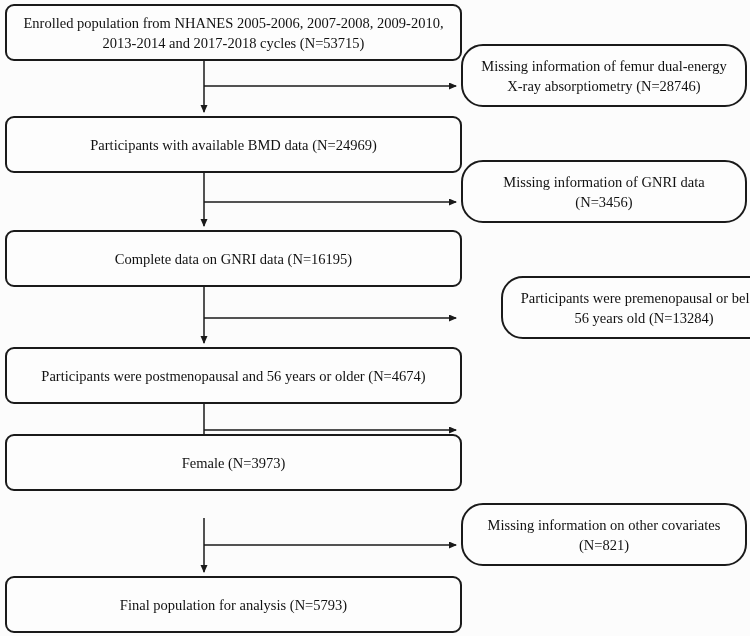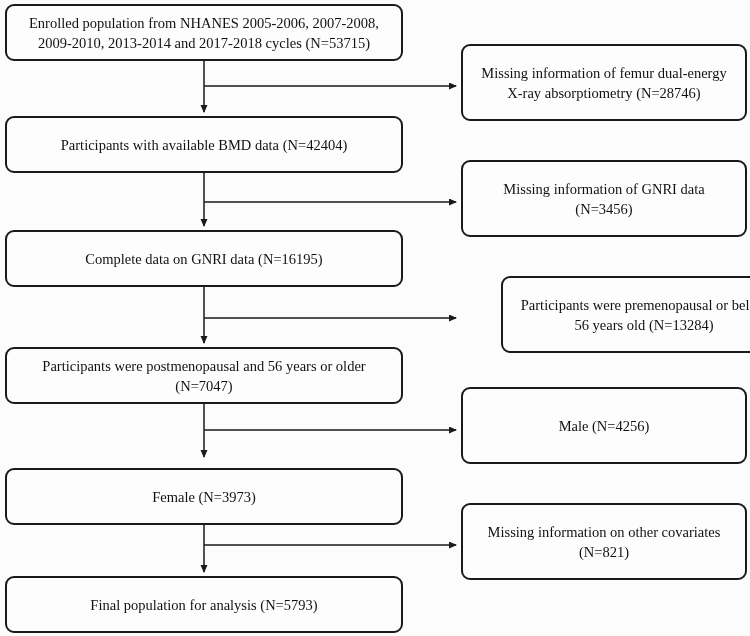--- a/index.html
+++ b/index.html
@@ -26,35 +26,36 @@
     align-items: center;
     justify-content: center;
     text-align: center;
     font-size: 14.5px;
     line-height: 20px;
     z-index: 2;
   }
   .box .txt { display: block; }
   .main-box {
     left: 5px;
-    width: 398px;
+    width: 457px;
     height: 57px;
     padding: 0 16px;
   }
   .excl-box {
     left: 461px;
     width: 286px;
-    height: 77px;
+    height: 63px;
     padding: 2px 12px;
+    border-radius: 22px;
   }
   #lb1 { top: 4px; }
   #lb2 { top: 116px; }
   #lb3 { top: 230px; }
   #lb4 { top: 347px; }
-  #lb5 { top: 468px; }
+  #lb5 { top: 434px; }
   #lb6 { top: 576px; }
   #rb1 { top: 44px; }
   #rb2 { top: 160px; }
   #rb3 { top: 276px; margin-left: 40px; }
   #rb4 { top: 387px; }
   #rb5 { top: 503px; justify-content: center; }
   #connectors {
     position: absolute;
     top: 0;
     left: 0;
@@ -83,44 +84,41 @@
     <path d="M204,202 H456" stroke="#1a1a1a" stroke-width="1.3" fill="none" marker-end="url(#ah)"></path>
     <path d="M204,318 H456" stroke="#1a1a1a" stroke-width="1.3" fill="none" marker-end="url(#ah)"></path>
     <path d="M204,430 H456" stroke="#1a1a1a" stroke-width="1.3" fill="none" marker-end="url(#ah)"></path>
     <path d="M204,545 H456" stroke="#1a1a1a" stroke-width="1.3" fill="none" marker-end="url(#ah)"></path>
   </svg>
 
   <div id="lb1" class="box main-box">
     <span class="txt">Enrolled population from NHANES 2005-2006, 2007-2008, 2009-2010, 2013-2014 and 2017-2018 cycles (N=53715)</span>
   </div>
   <div id="lb2" class="box main-box">
-    <span class="txt">Participants with available BMD data (N=42404)</span>
+    <span class="txt">Participants with available BMD data (N=24969)</span>
   </div>
   <div id="lb3" class="box main-box">
     <span class="txt">Complete data on GNRI data (N=16195)</span>
   </div>
   <div id="lb4" class="box main-box">
-    <span class="txt">Participants were postmenopausal and 56 years or older (N=7047)</span>
+    <span class="txt">Participants were postmenopausal and 56 years or older (N=4674)</span>
   </div>
   <div id="lb5" class="box main-box">
     <span class="txt">Female (N=3973)</span>
   </div>
   <div id="lb6" class="box main-box">
     <span class="txt">Final population for analysis (N=5793)</span>
   </div>
 
   <div id="rb1" class="box excl-box">
     <span class="txt">Missing information of femur dual-energy X-ray absorptiometry (N=28746)</span>
   </div>
   <div id="rb2" class="box excl-box">
     <span class="txt">Missing information of GNRI data (N=3456)</span>
   </div>
   <div id="rb3" class="box excl-box">
     <span class="txt">Participants were premenopausal or below 56 years old (N=13284)</span>
   </div>
-  <div id="rb4" class="box excl-box">
-    <span class="txt">Male (N=4256)</span>
-  </div>
   <div id="rb5" class="box excl-box">
     <span class="txt">Missing information on other covariates (N=821)</span>
   </div>
 
 </div>
 
 </body></html>

